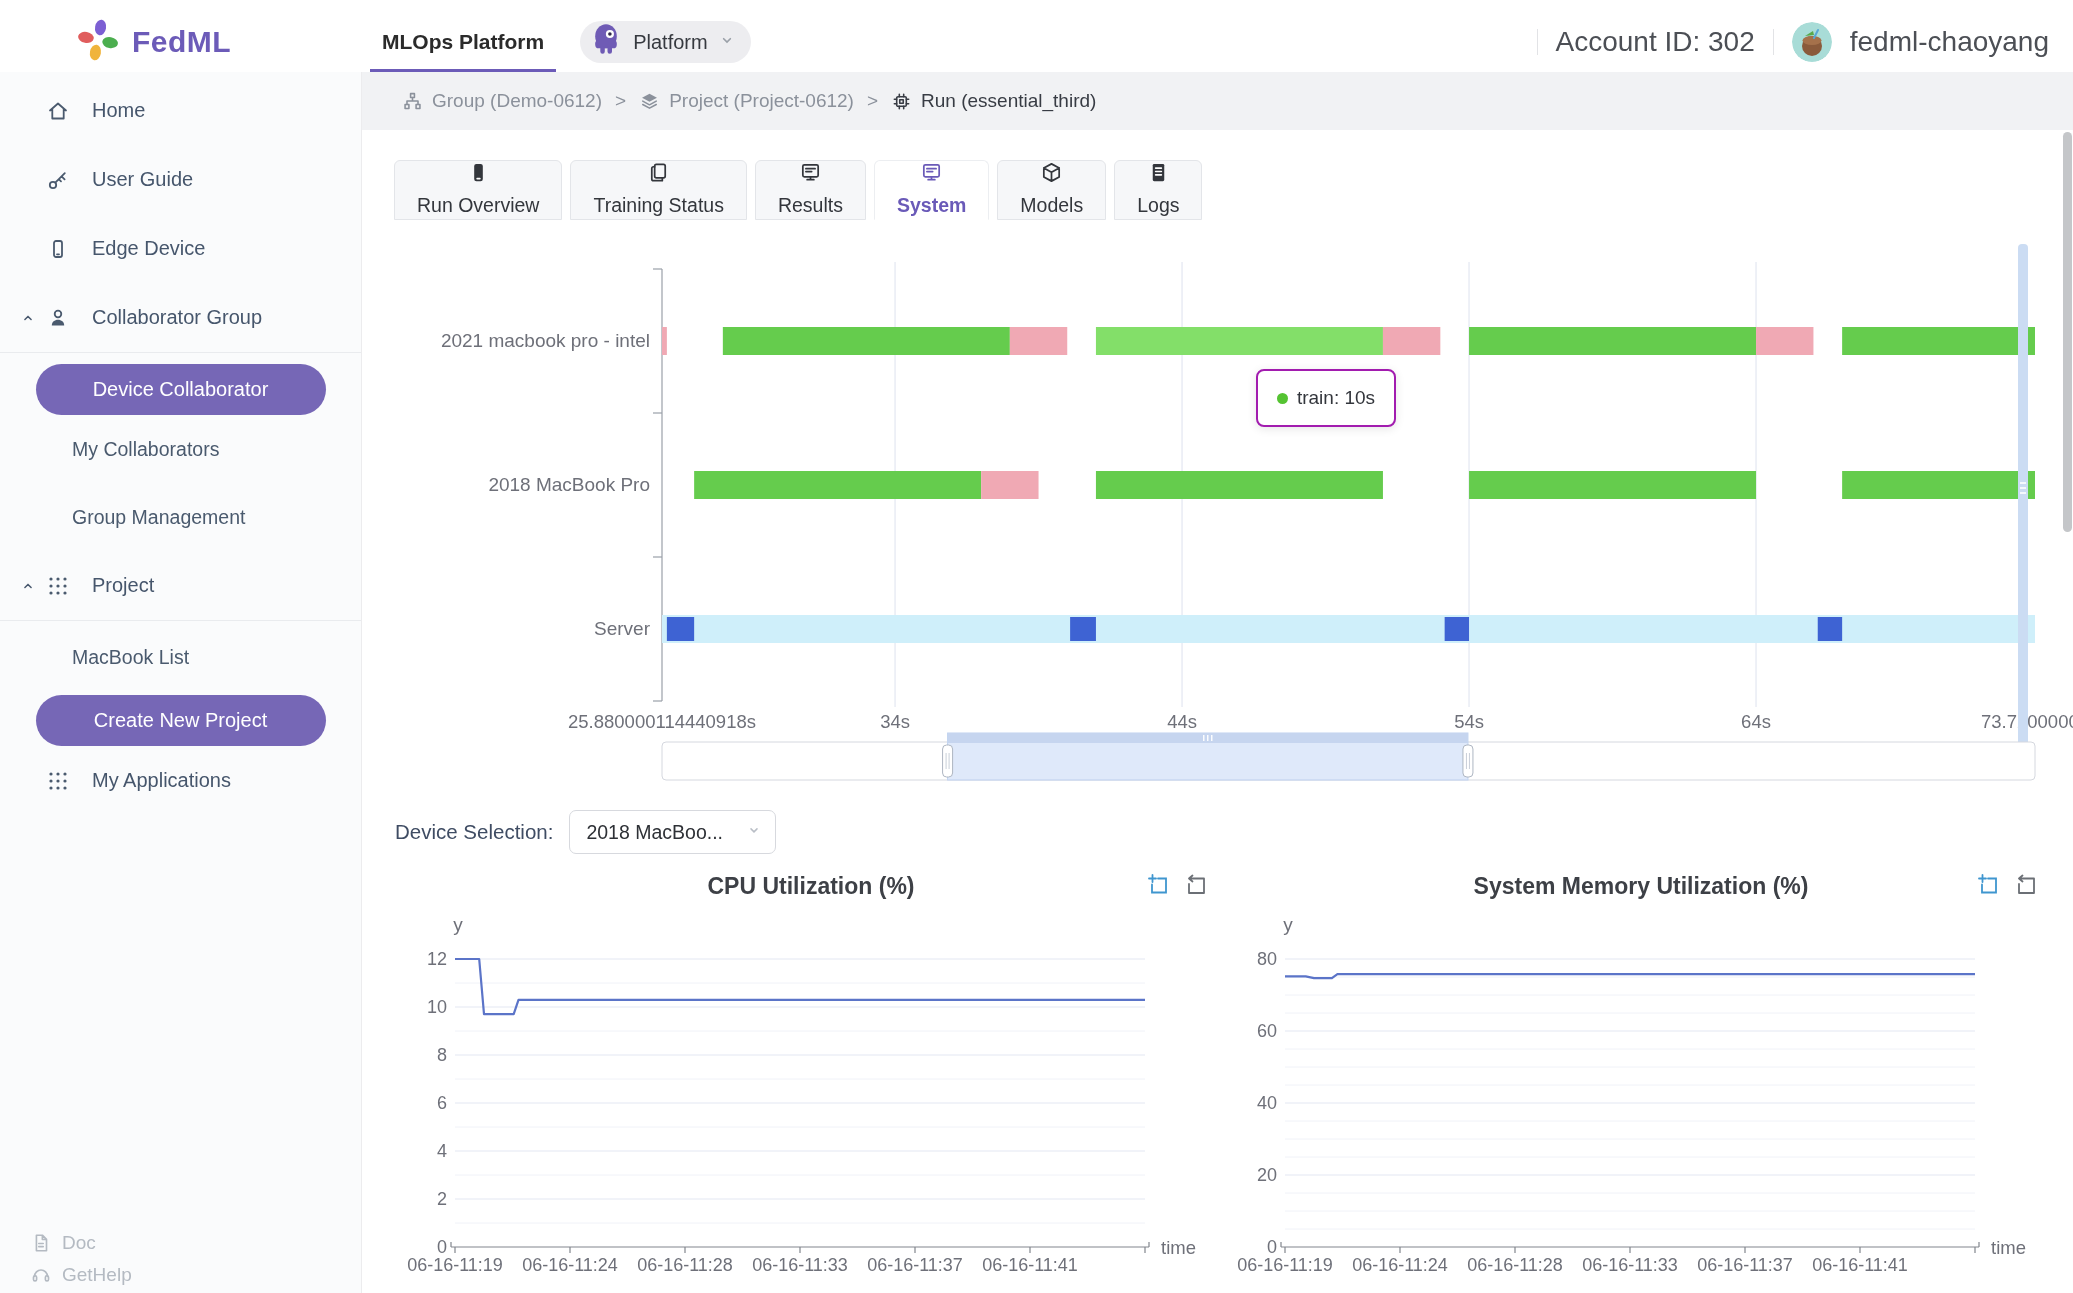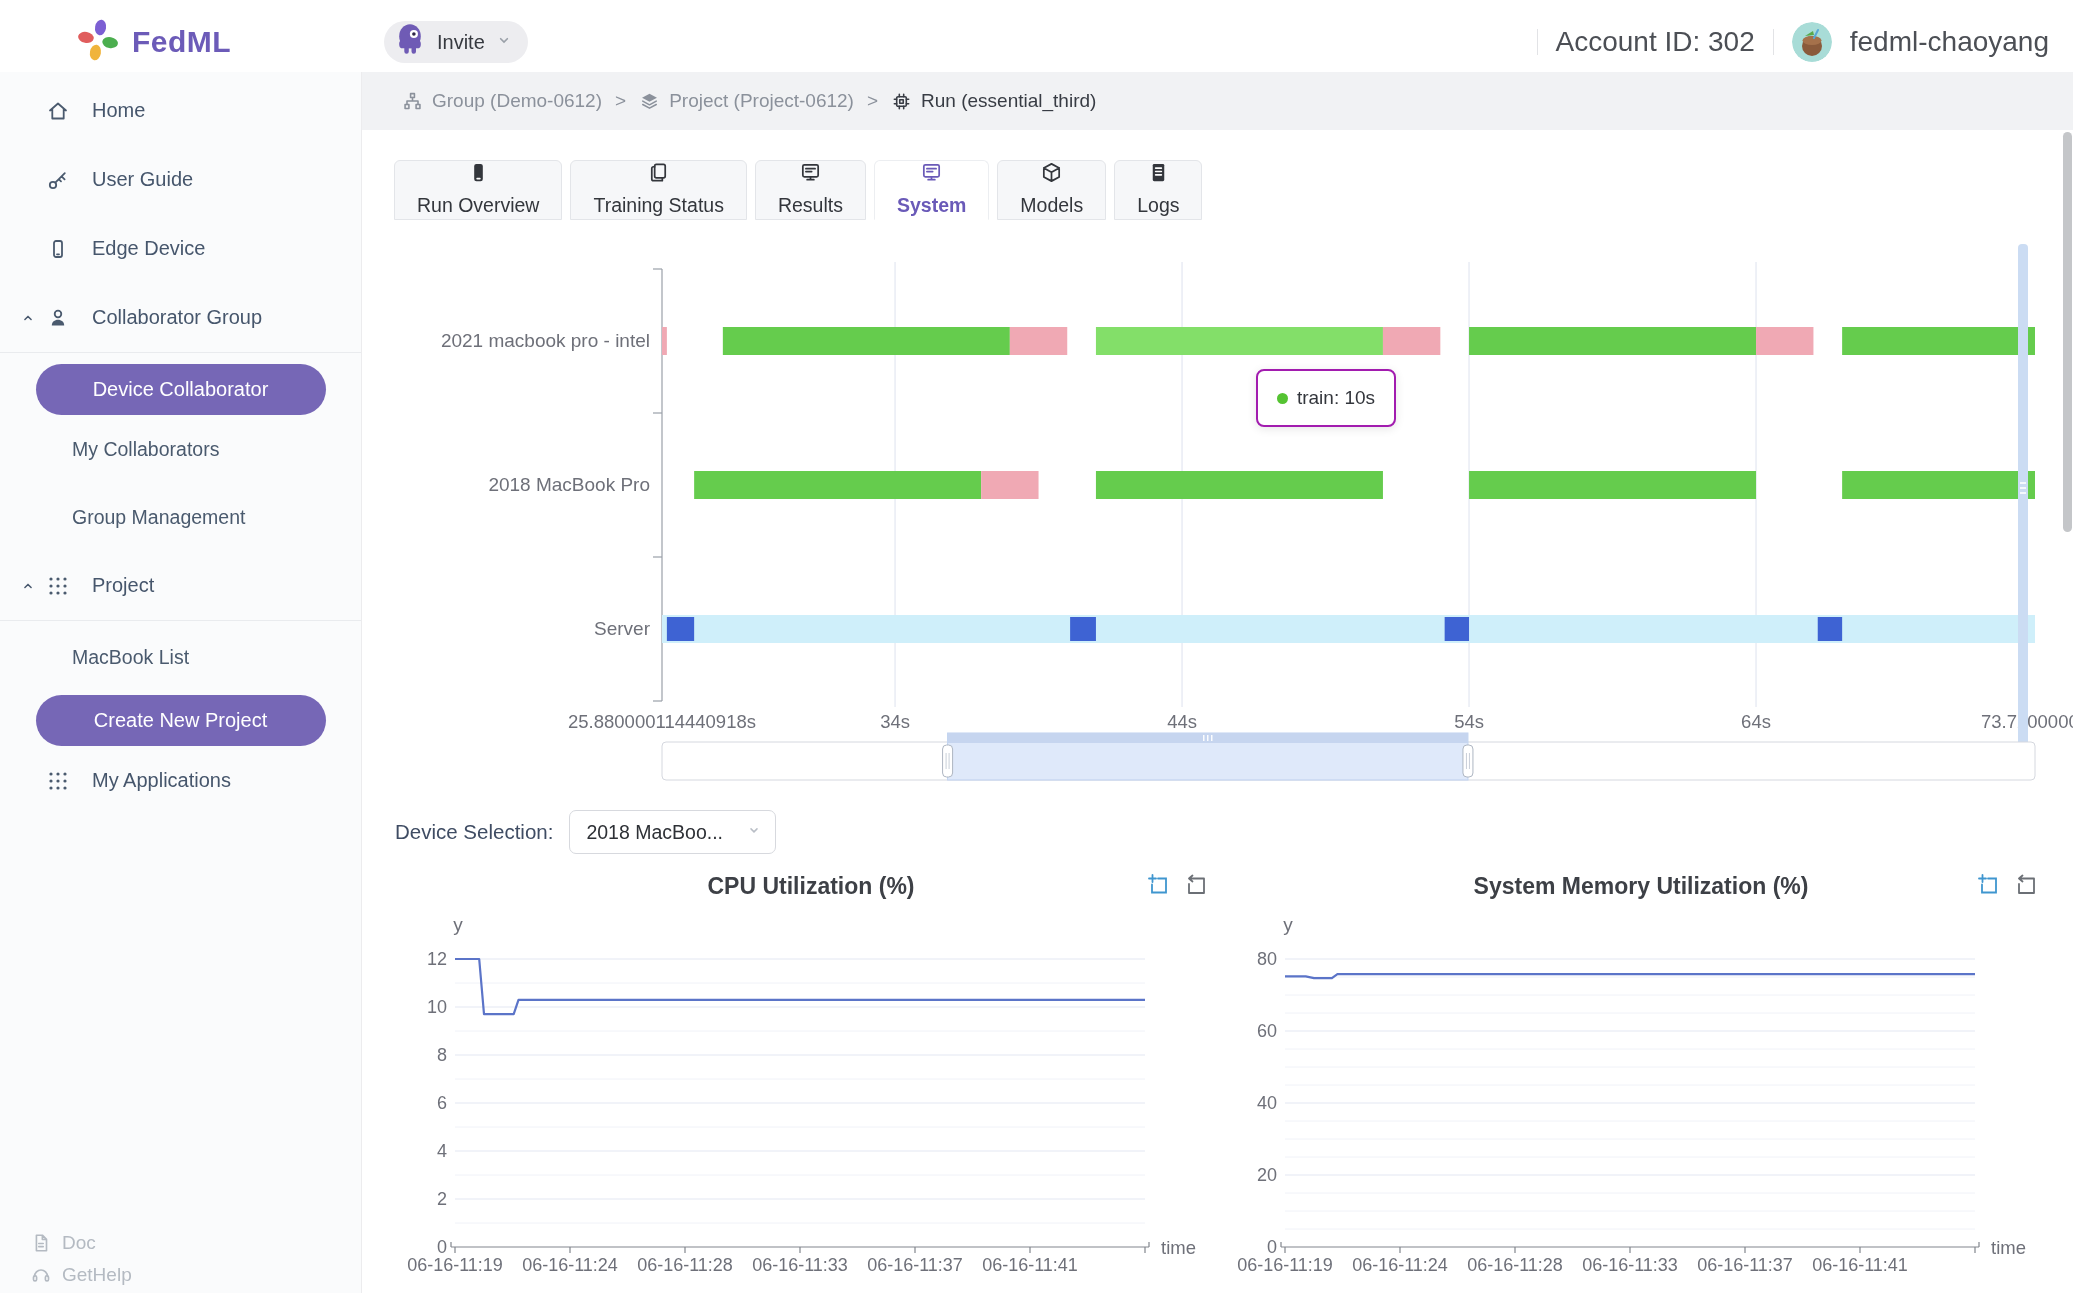--- a/index.html
+++ b/index.html
@@ -58,31 +58,32 @@
       <span>
         <svg viewBox="0 0 24 24" width="44" height="44">
           <ellipse cx="13.4" cy="5.2" rx="3" ry="4.3" fill="#7c5fd3" transform="rotate(10 13.4 5.2)"></ellipse>
           <ellipse cx="5.4" cy="10.6" rx="4.3" ry="3" fill="#e05d5d" transform="rotate(10 5.4 10.6)"></ellipse>
           <ellipse cx="18.6" cy="13.4" rx="4.3" ry="3" fill="#4cae4f" transform="rotate(10 18.6 13.4)"></ellipse>
           <ellipse cx="10.6" cy="18.8" rx="3" ry="4.3" fill="#f0b43c" transform="rotate(10 10.6 18.8)"></ellipse>
         </svg>
       </span>
       <span class="brand">FedML</span>
     </div>
+    <div class="nav-tab">MLOps Platform</div>
     <div class="workspace-pill">
       <span>
         <svg viewBox="0 0 24 24" width="36" height="36">
           <ellipse cx="12" cy="9.5" rx="7.2" ry="8" fill="#6f5bb5"></ellipse>
           <rect x="4.8" y="12" width="14.4" height="5.5" rx="2.4" fill="#6f5bb5"></rect>
           <path d="M8.2 16.5 v3.2 a1.5 1.5 0 0 0 3 0 v-3.2 Z M13 16.5 v3.2 a1.5 1.5 0 0 0 3 0 v-3.2 Z" fill="#6f5bb5"></path>
           <circle cx="14.6" cy="8" r="2.7" fill="#fff"></circle>
           <circle cx="14.6" cy="8" r="1.2" fill="#2d2546"></circle>
         </svg>
       </span>
-      <span>Invite</span>
+      <span>Platform</span>
       <span>
         <svg viewBox="0 0 24 24" width="20" height="20" fill="none" stroke="#9aa0a8" stroke-width="2" stroke-linecap="round">
             <path d="M8 10.5 L12 14.5 L16 10.5"></path>
           </svg>
       </span>
     </div>
     <div class="top-right">
       <span class="vdiv"></span>
       <span>Account ID: 302</span>
       <span class="vdiv"></span>

